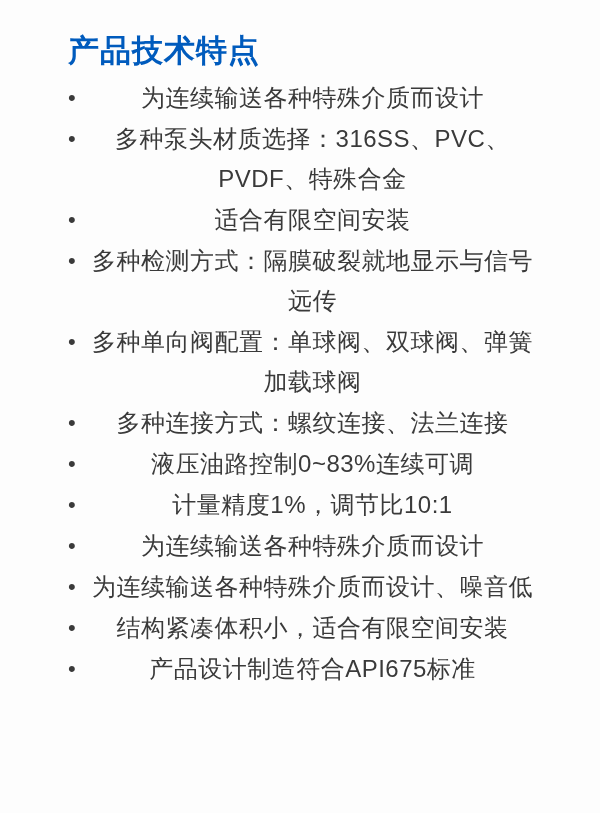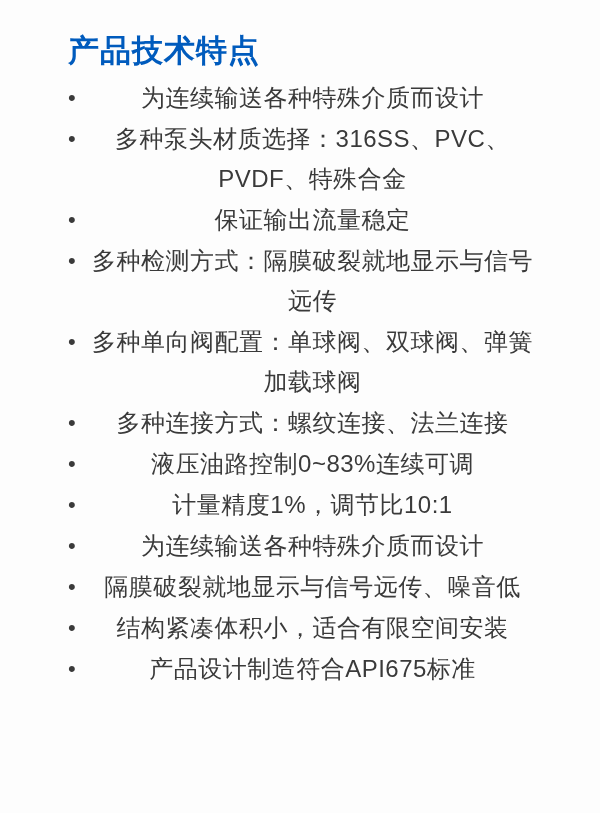--- a/index.html
+++ b/index.html
@@ -51,24 +51,24 @@
 </style>
 </head>
 <body>
 
 <div class="page">
   <h1 class="page-title">产品技术特点</h1>
 
   <ul class="features-list">
     <li class="feature-item">为连续输送各种特殊介质而设计</li>
     <li class="feature-item">多种泵头材质选择：316SS、PVC、PVDF、特殊合金</li>
-    <li class="feature-item">保证输出流量稳定</li>
+    <li class="feature-item">适合有限空间安装</li>
     <li class="feature-item">多种检测方式：隔膜破裂就地显示与信号远传</li>
     <li class="feature-item">多种单向阀配置：单球阀、双球阀、弹簧加载球阀</li>
     <li class="feature-item">多种连接方式：螺纹连接、法兰连接</li>
     <li class="feature-item">液压油路控制0~83%连续可调</li>
     <li class="feature-item">计量精度1%，调节比10:1</li>
     <li class="feature-item">为连续输送各种特殊介质而设计</li>
-    <li class="feature-item">隔膜破裂就地显示与信号远传、噪音低</li>
+    <li class="feature-item">为连续输送各种特殊介质而设计、噪音低</li>
     <li class="feature-item">结构紧凑体积小，适合有限空间安装</li>
     <li class="feature-item">产品设计制造符合API675标准</li>
   </ul>
 </div>
 
 </body></html>

